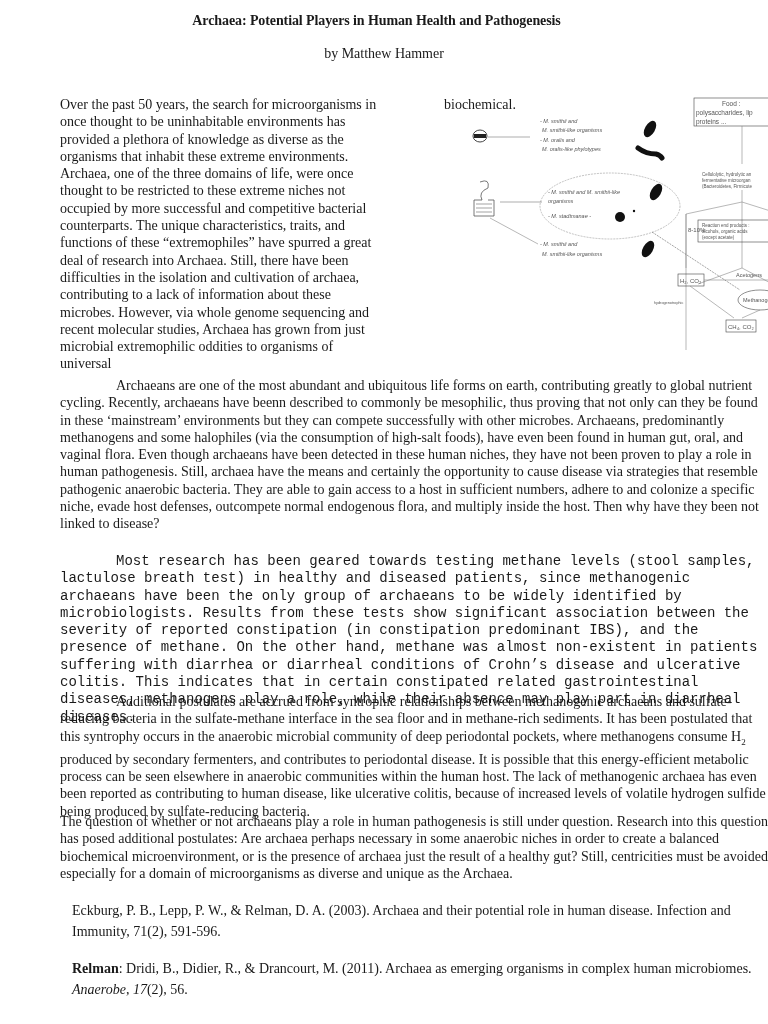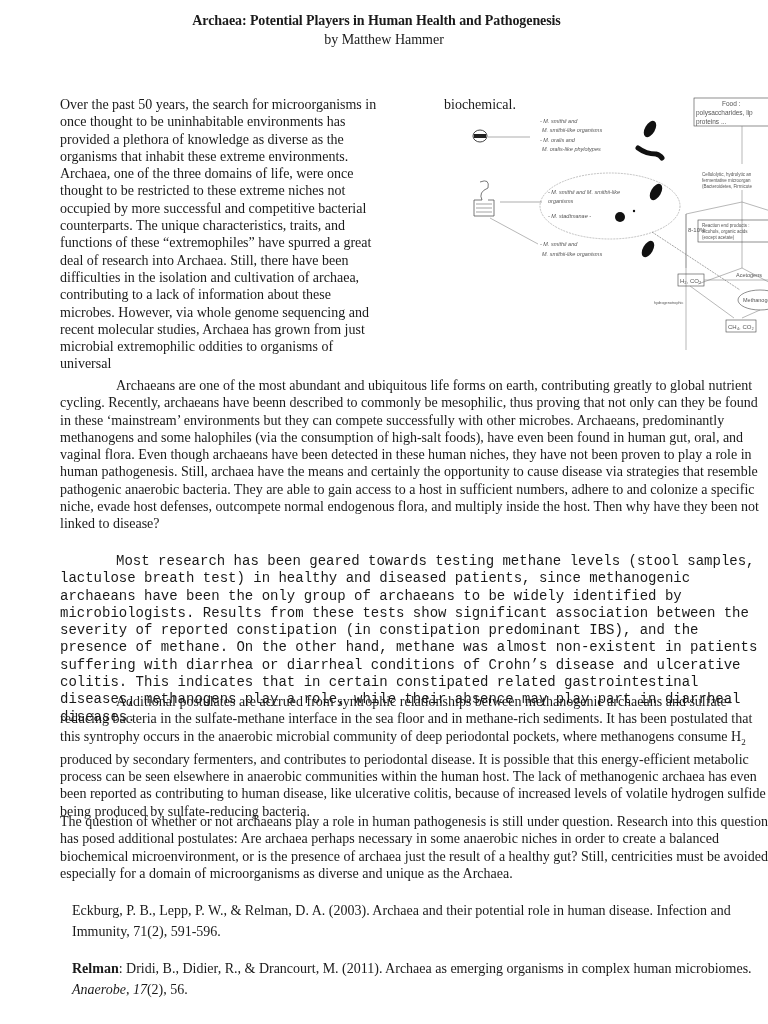--- a/index.html
+++ b/index.html
@@ -1,20 +1,20 @@
 <!DOCTYPE html>
 <html><head>
 <meta charset="utf-8">
 <style>
   html, body { margin:0; padding:0; background:#ffffff; }
   body { width:768px; height:1024px; position:relative; overflow:hidden;
          font-family:"Liberation Serif", "DejaVu Serif", serif; color:#1a1a1a; }
   .title { position:absolute; top:13px; left:0; width:753px; text-align:center;
            font-weight:bold; font-size:14px; letter-spacing:-0.1px; }
-  .byline { position:absolute; top:32px; left:0; width:768px; text-align:center; font-size:14px; }
+  .byline { position:absolute; top:46px; left:0; width:768px; text-align:center; font-size:14px; }
   .p { position:absolute; font-size:14px; line-height:17.3px; margin:12px; }
   .intro { left:48px; top:84px; width:320px; }
   .intro-tail { left:432px; top:84px; font-size:14px; }
   .body-par { left:48px; width:712px; }
   .para1 { top:365px; }
   .para2 { top:541px;font-family:Liberation Mono, monospace; }
   .para3 { top:681px; }
   .para4 { top:801px; }
   .indent { display:inline-block; width:56px; }
   .ref { left:60px; width:712px; font-size:14px; line-height:21px; }

